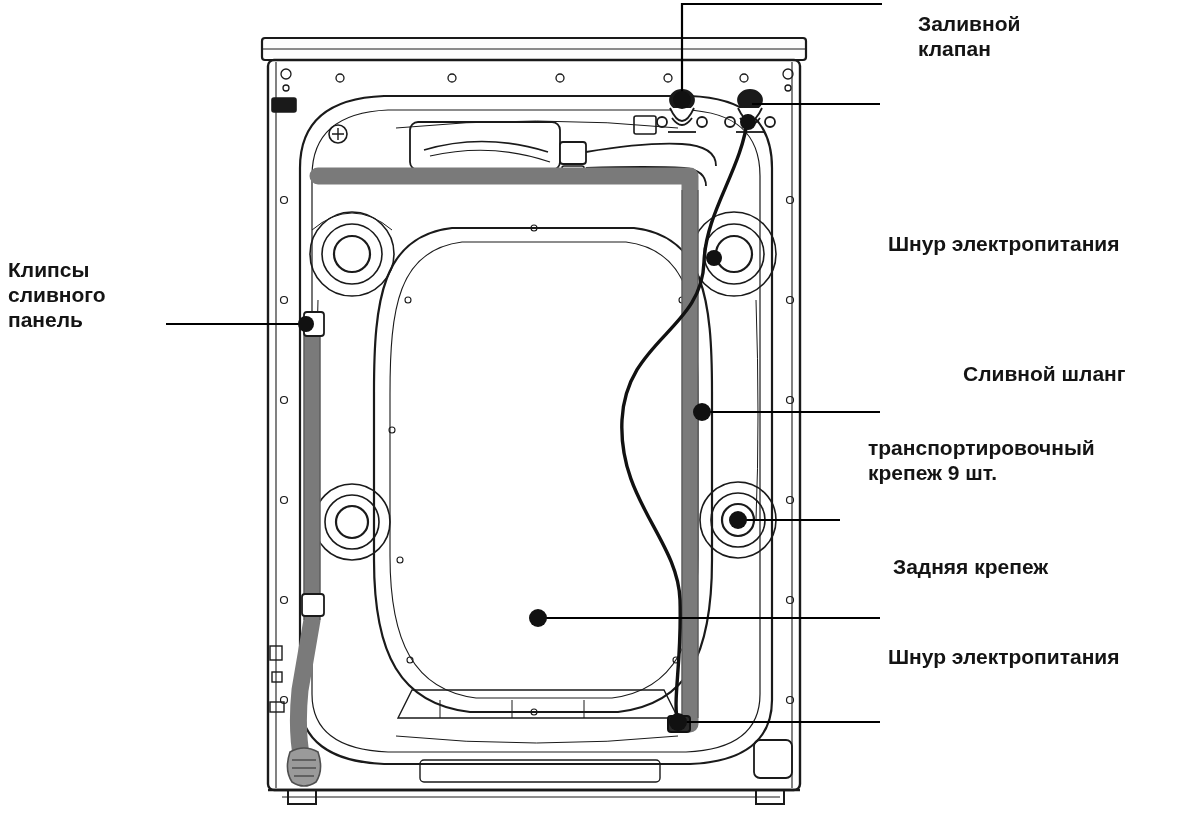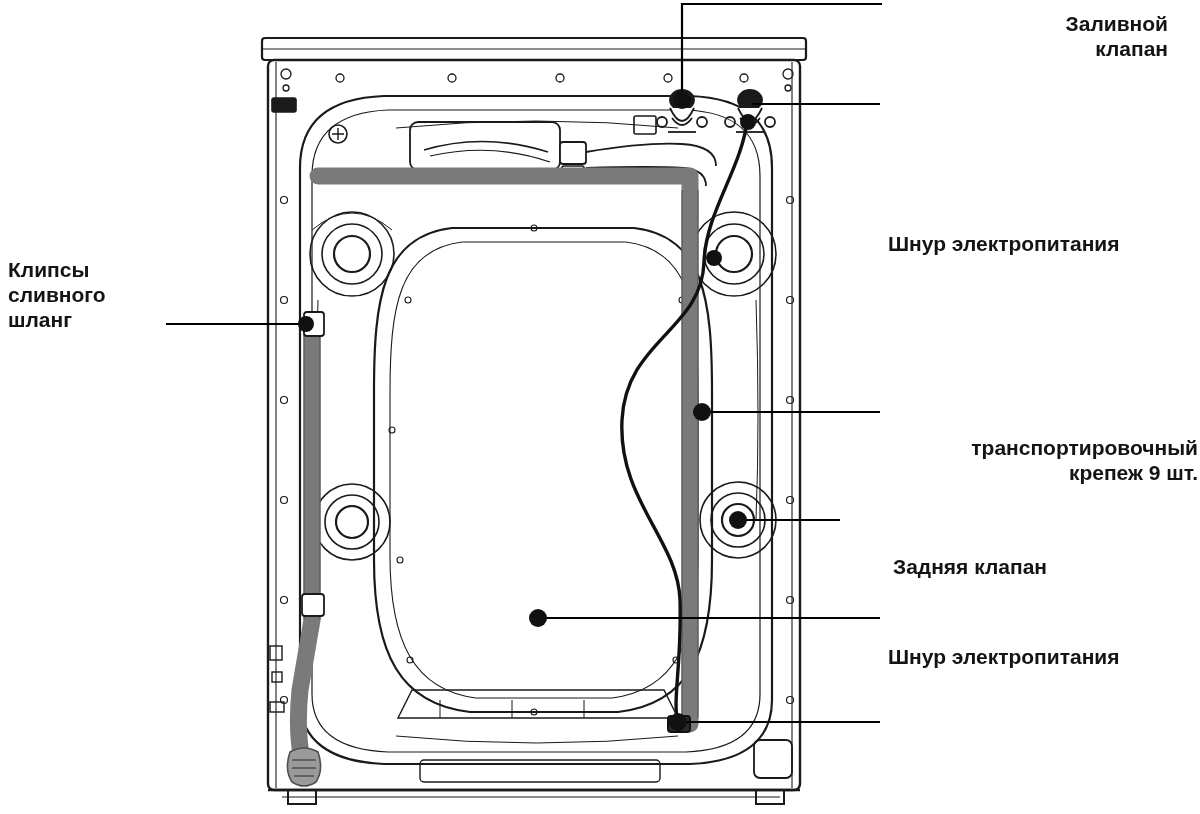--- a/index.html
+++ b/index.html
@@ -27,21 +27,21 @@
   .label {
     position: absolute;
     font-family: "Liberation Sans", sans-serif;
     font-weight: bold;
     font-size: 21px;
     line-height: 1.18;
     color: #141414;
     white-space: pre-line;
   }
   .label.left-align { text-align: left; }
-  .label.center-align { text-align: right; }
+  .label.center-align { text-align: left; }
 </style>
 </head>
 <body>
 
 <div id="stage">
 
   <svg id="diagram-svg" viewBox="0 0 1200 814">
 
     <g fill="none" stroke="#1a1a1a">
 
@@ -265,23 +265,24 @@
 
   </svg>
 
   <div class="label center-align" style="left:918px; top:12px; width:250px;">Заливной
 клапан</div>
 
   <div class="label left-align" style="left:888px; top:232px; width:310px;">Шнур электропитания</div>
 
   <div class="label left-align" style="left:8px; top:258px; width:160px;">Клипсы
 сливного
-шланг</div>
-
+панель</div>
+
+  <div class="label left-align" style="left:963px; top:362px; width:235px;">Сливной шланг</div>
 
   <div class="label center-align" style="left:868px; top:436px; width:330px;">транспортировочный
 крепеж 9 шт.</div>
 
-  <div class="label left-align" style="left:893px; top:555px; width:305px;">Задняя клапан</div>
+  <div class="label left-align" style="left:893px; top:555px; width:305px;">Задняя крепеж</div>
 
   <div class="label left-align" style="left:888px; top:645px; width:310px;">Шнур электропитания</div>
 
 </div>
 
 </body></html>

